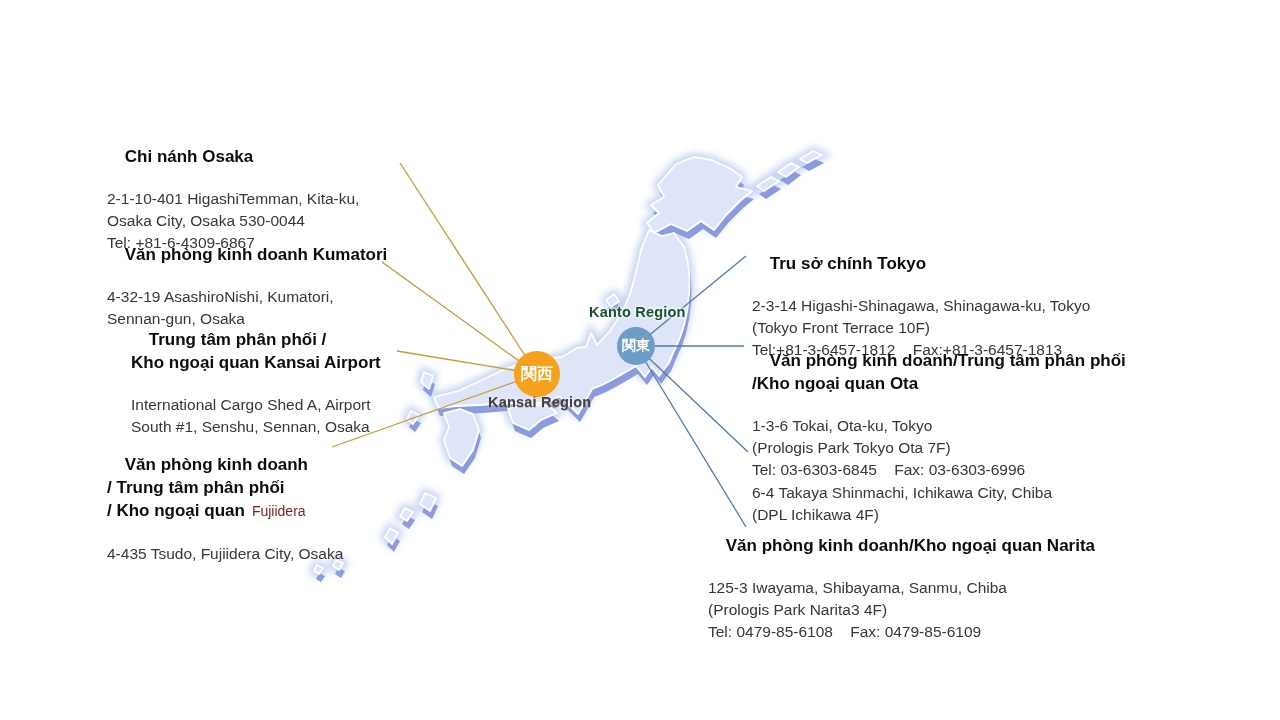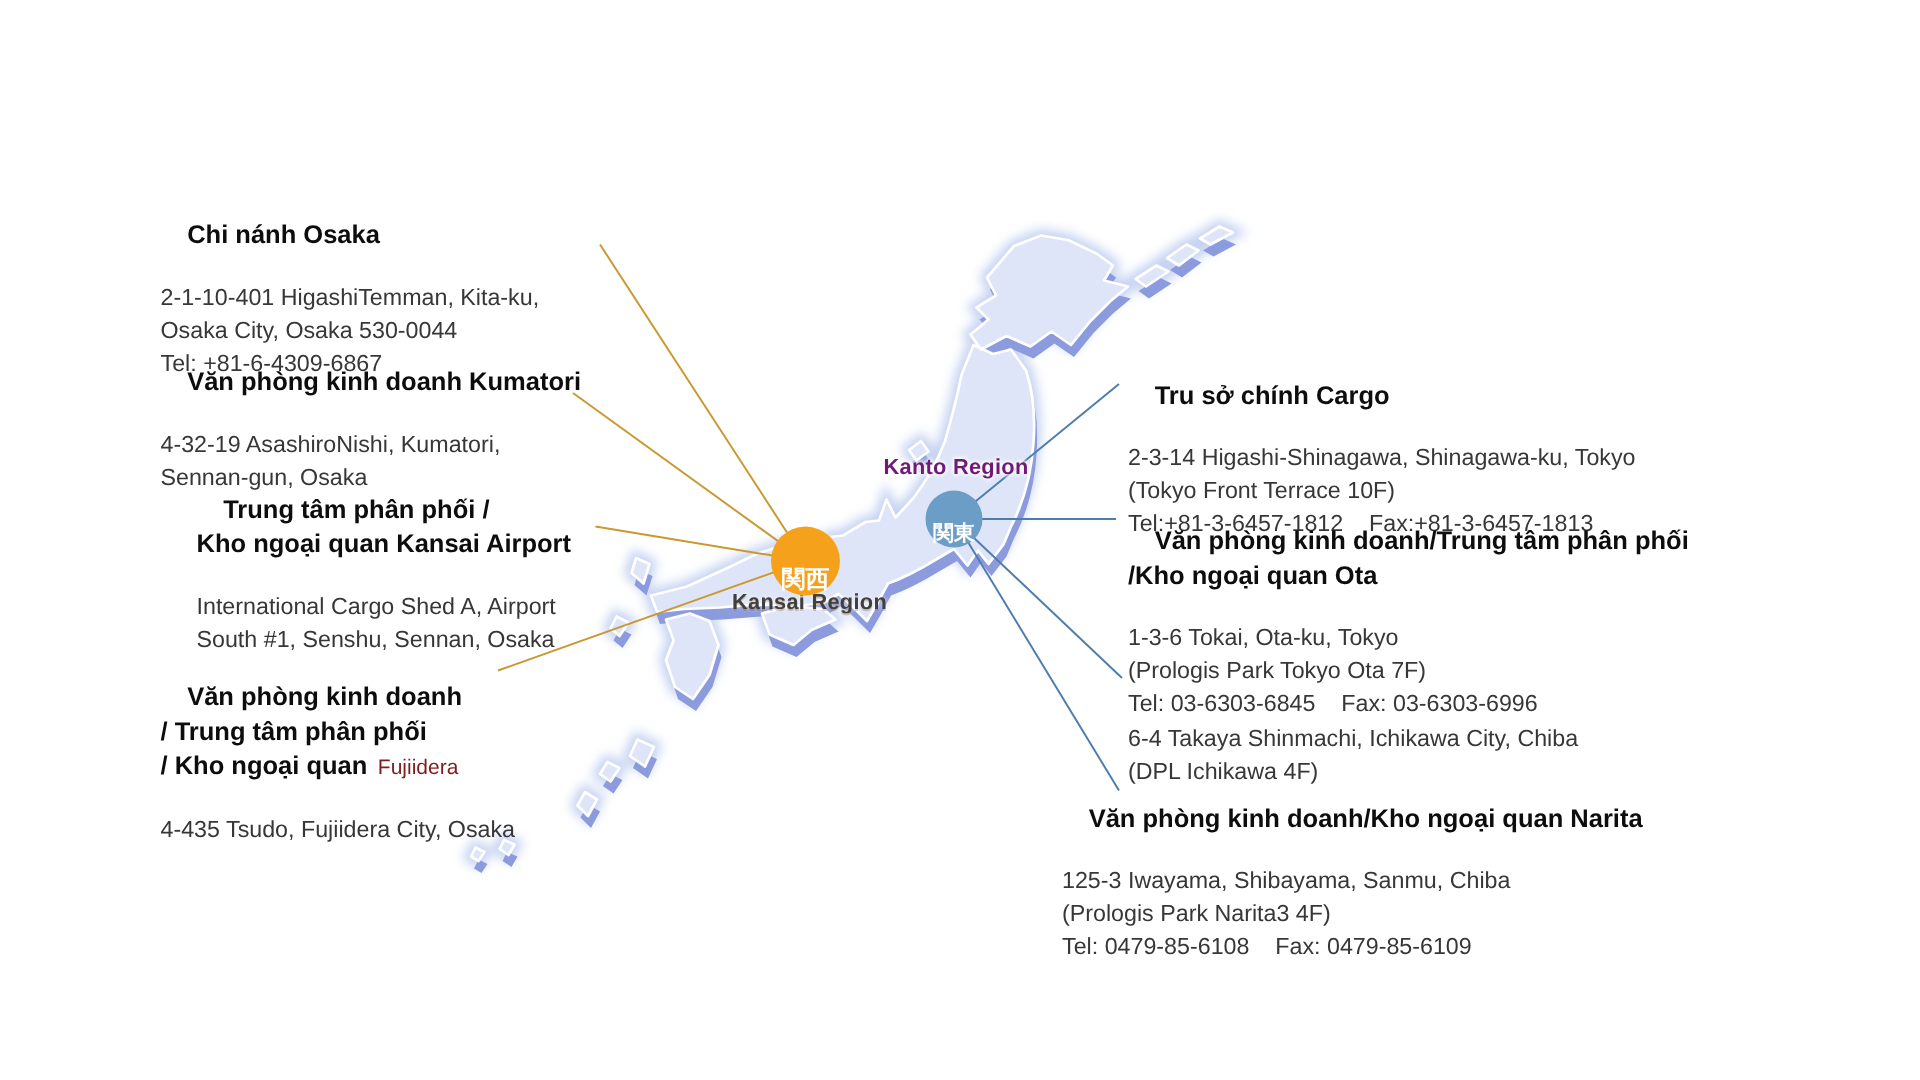--- a/index.html
+++ b/index.html
@@ -15,30 +15,30 @@
   .office .title-suffix{
     display:inline;font-weight:normal;font-size:14px;line-height:23px;color:#7f1d1d;margin-left:7px;
   }
   .office .addr{
     display:block;font-size:15.5px;line-height:22px;color:#373737;margin-top:2px;
   }
   .region-label{
     position:absolute;z-index:4;font-weight:bold;font-size:14.5px;letter-spacing:0.2px;
   }
   .region-label.kanto{
-    color:#701a75;
+    color:#14532d;
     text-shadow:0 0 3px #ffffff,0 0 3px #ffffff,0 0 4px #ffffff;
   }
   .region-label.kansai{
     color:#404040;
     text-shadow:0 1px 0 rgba(120,60,0,0.25),0 0 3px rgba(255,255,255,0.8);
   }
   .badge{
     position:absolute;z-index:5;border-radius:50%;
-    display:flex;align-items:flex-end;justify-content:center;
+    display:flex;align-items:center;justify-content:center;
     color:#ffffff;font-weight:bold;
   }
   .badge.kansai{left:514px;top:351px;width:46px;height:46px;background:#F5A11C;font-size:16px;}
   .badge.kanto{left:617px;top:327px;width:38px;height:38px;background:#6B9DC6;font-size:14px;}
 </style>
 </head>
 <body>
 
 <div class="canvas">
 
@@ -114,21 +114,21 @@
 South #1, Senshu, Sennan, Osaka</span>
   </div>
   <div class="office" style="left:107px;top:435px;">
     <span class="title">Văn phòng kinh doanh
 / Trung tâm phân phối
 / Kho ngoại quan</span><span class="title-suffix">Fujiidera</span>
     <span class="addr">4-435 Tsudo, Fujiidera City, Osaka</span>
   </div>
 
   <div class="office" style="left:752px;top:234px;">
-    <span class="title">Tru sở chính Cargo</span>
+    <span class="title">Tru sở chính Tokyo</span>
     <span class="addr">2-3-14 Higashi-Shinagawa, Shinagawa-ku, Tokyo
 (Tokyo Front Terrace 10F)
 Tel:+81-3-6457-1812    Fax:+81-3-6457-1813</span>
   </div>
   <div class="office" style="left:752px;top:331px;">
     <span class="title">Văn phòng kinh doanh/Trung tâm phân phối
 /Kho ngoại quan Ota</span>
     <span class="addr">1-3-6 Tokai, Ota-ku, Tokyo
 (Prologis Park Tokyo Ota 7F)
 Tel: 03-6303-6845    Fax: 03-6303-6996</span>

